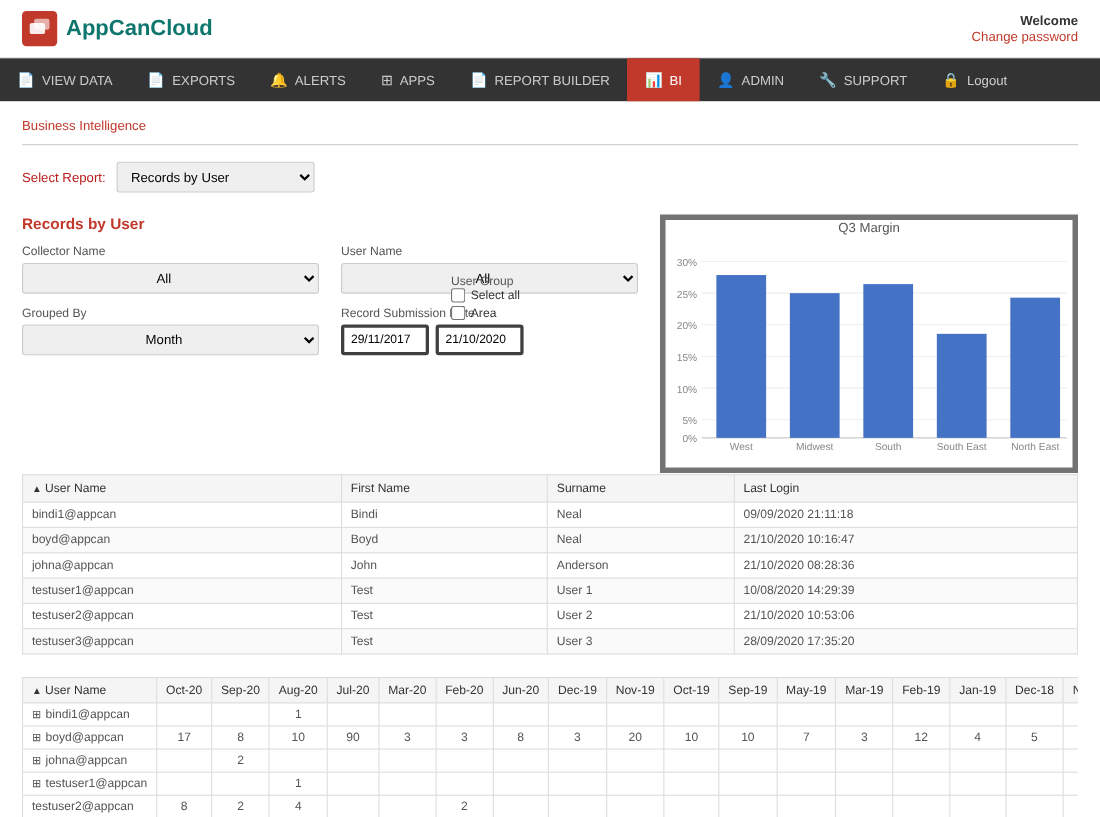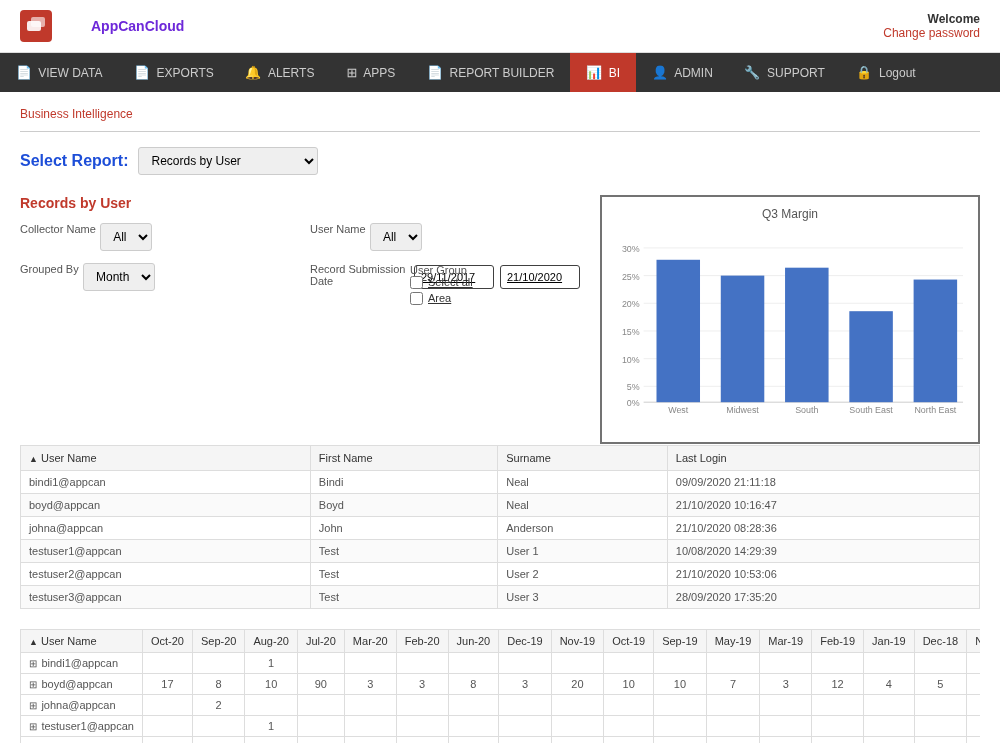--- a/index.html
+++ b/index.html
@@ -2,63 +2,63 @@
 <html><head>
   <meta charset="utf-8">
   <style>
     * { box-sizing: border-box; margin: 0; padding: 0; }
     body { font-family: Arial, sans-serif; font-size: 12px; background: #fff; color: #333; width: 1000px; }
 
     
     .header { display: flex; justify-content: space-between; align-items: center; padding: 10px 20px; border-bottom: 1px solid #ddd; }
     .logo { display: flex; align-items: center; gap: 8px; }
     .logo-icon { width: 32px; height: 32px; background: #c0392b; border-radius: 4px; display: flex; align-items: center; justify-content: center; color: white; font-weight: bold; font-size: 14px; }
-    .logo-text { font-size: 14px; font-weight: bold; color: #6d28d9; margin-left: 31px; }
+    .logo-text { font-size: 20px; font-weight: bold; color: #0f766e; }
     .header-right { text-align: right; font-size: 12px; }
     .header-right .welcome { font-weight: bold; }
     .header-right .change-pwd { color: #c0392b; cursor: pointer; }
 
     
     .nav { background: #333; display: flex; align-items: center; }
     .nav-item { color: #ccc; padding: 12px 16px; cursor: pointer; display: flex; align-items: center; gap: 6px; font-size: 12px; white-space: nowrap; }
     .nav-item.active { background: #c0392b; color: white; }
     .nav-icon { font-size: 13px; }
 
     
     .page { padding: 15px 20px; }
     .page-title { color: #c0392b; font-size: 12px; font-weight: normal; margin-bottom: 10px; }
     .divider { border: none; border-top: 1px solid #ccc; margin-bottom: 15px; }
 
     
     .report-selector { display: flex; align-items: center; gap: 10px; margin-bottom: 20px; }
-    .report-selector label { font-size: 16px; color: #1d4ed8; font-weight: bold; }
+    .report-selector label { font-size: 12px; color: #b91c1c; }
     .report-selector select { padding: 5px 8px; border: 1px solid #ccc; border-radius: 3px; font-size: 12px; min-width: 180px; }
 
     
     .main-layout { display: flex; gap: 20px; }
     .left-panel { flex: 1; }
     .right-panel { flex: 0 0 380px; }
 
     
     .section-title { color: #c0392b; font-size: 14px; font-weight: bold; margin-bottom: 12px; }
 
     
     .form-grid { display: grid; grid-template-columns: 1fr 1fr; gap: 12px 20px; margin-bottom: 15px; }
-    .form-group { display: flex; flex-direction: row; gap: 4px; }
+    .form-group { display: flex; flex-direction: column; gap: 4px; }
     .form-label { font-size: 11px; color: #555; }
     .form-select { padding: 5px 8px; border: 1px solid #ccc; border-radius: 3px; font-size: 12px; appearance: auto; text-align: center; }
     .form-input { padding: 5px 8px; border: 1px solid #ccc; border-radius: 3px; font-size: 12px; }
     .date-range { display: flex; gap: 6px; align-items: center; }
-    .date-range input { padding: 5px 6px; border: 1px solid #404040; border-radius: 3px; font-size: 11px; width: 80px; text-decoration: underline; }
+    .date-range input { padding: 5px 6px; border: 3px solid #404040; border-radius: 3px; font-size: 11px; width: 80px; }
     .user-group-label { font-size: 11px; color: #555; margin-bottom: 0; }
-    .checkbox-item { display: flex; gap: 5px; font-size: 11px; margin-bottom: 3px; text-decoration: underline; }
+    .checkbox-item { display: flex; align-items: center; gap: 5px; font-size: 11px; margin-bottom: 3px; }
     .checkbox-item input[type="checkbox"] { margin: 0; }
 
     
-    .chart-container { border: 2px solid #737373; padding: 10px; }
+    .chart-container { border: 5px solid #737373; }
     .chart-title { text-align: center; font-size: 12px; color: #555; margin-bottom: 8px; }
     .chart-svg { width: 100%; height: 200px; }
 
     
     .data-table { width: 100%; border-collapse: collapse; margin-top: 10px; font-size: 11px; }
     .data-table th { background: #f5f5f5; border: 1px solid #ddd; padding: 6px 8px; text-align: left; font-weight: normal; color: #333; }
     .data-table td { border: 1px solid #ddd; padding: 5px 8px; color: #555; }
     .data-table tr:nth-child(even) { background: #fafafa; }
     .data-table .sort-icon { font-size: 9px; }
 

